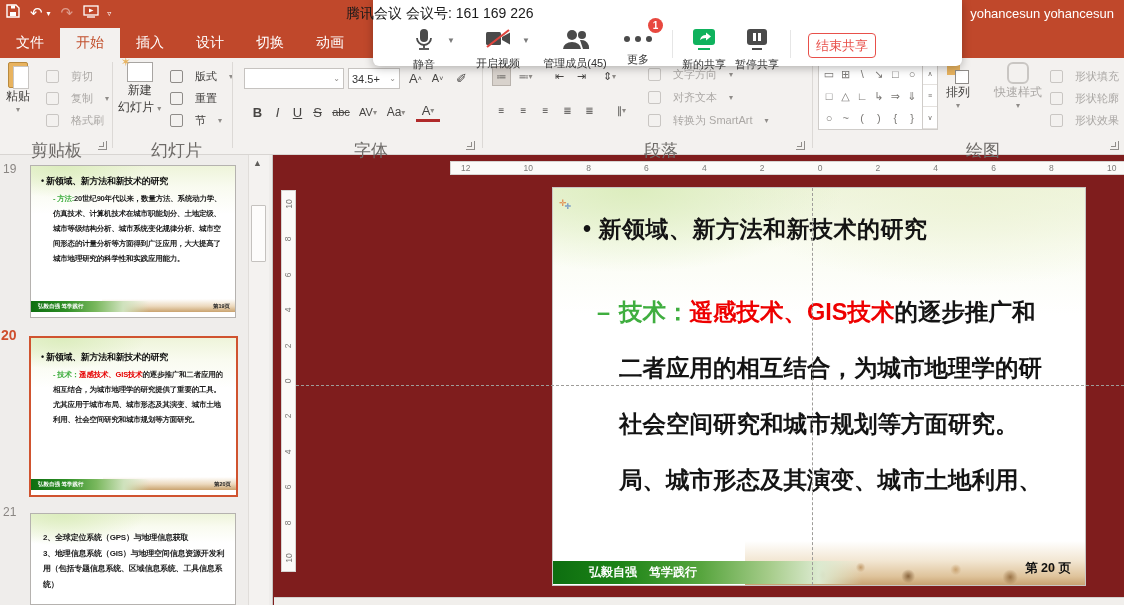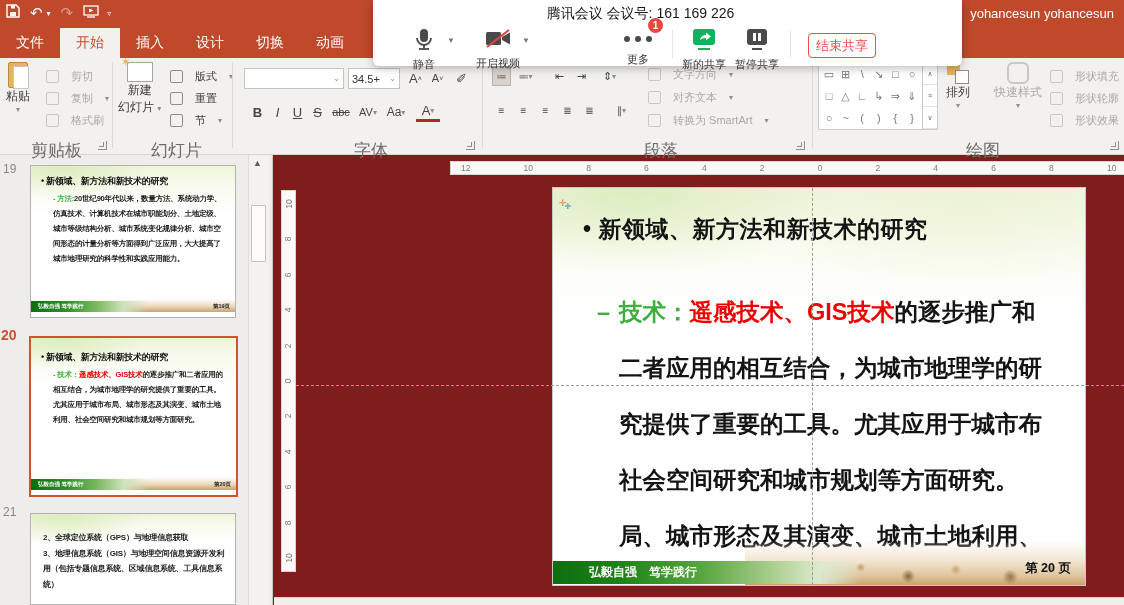--- a/index.html
+++ b/index.html
@@ -106,21 +106,21 @@
      background:linear-gradient(90deg,#0d6e10 0%,#1d8417 22%,#57a53e 48%,#a6cc8a 70%,#dcead0 86%,rgba(230,238,222,0) 100%)}
   .sf-green span{color:#fff;font-size:12px;font-weight:bold;padding-left:36px;white-space:nowrap}
   .sf-page{position:absolute;right:14px;bottom:8px;font-size:12.5px;font-weight:bold;color:#111}
   .v-guide{position:absolute;left:538px;top:33px;height:397px;width:0;border-left:1px dashed #9e9c99}
   .h-guide{position:absolute;left:22px;top:230px;width:828px;height:0;border-top:1px dashed #9e9c99}
   .statusline{position:absolute;left:0;top:442px;width:850px;height:8px;background:#f1efec;border-top:1px solid #d5d2cf}
 
   
   .meeting{position:absolute;left:373px;top:0;width:589px;height:66px;background:#fff;z-index:50;
      border-radius:0 0 6px 6px;box-shadow:0 2px 10px rgba(0,0,0,.28)}
-  .m-title{position:absolute;left:0;top:5px;width:100%;text-align:center;font-size:14px;color:#1a1a1a;transform:translateX(-27px)}
+  .m-title{position:absolute;left:0;top:5px;width:100%;text-align:left;font-size:14px;color:#1a1a1a;transform:translateX(-27px)}
   .m-btn{position:absolute;top:28px;display:flex;flex-direction:column;align-items:center;cursor:pointer}
   .m-btn .lbl{font-size:11px;color:#333;margin-top:2px;white-space:nowrap}
   .m-caret{position:absolute;top:36px;font-size:8px;color:#7a7a7a;cursor:pointer}
   .m-sep{position:absolute;top:30px;height:28px;width:1px;background:#e6e6e6}
   .badge{position:absolute;width:15px;height:15px;border-radius:50%;background:#e8483f;color:#fff;font-size:10px;
      display:flex;align-items:center;justify-content:center;font-weight:bold}
   .end-btn{position:absolute;left:435px;top:33px;width:68px;height:25px;border:1px solid #e8504a;border-radius:4px;
      background:#fff;color:#e8504a;font-size:13px;display:flex;align-items:center;justify-content:center;cursor:pointer}
 </style>
 </head>
@@ -406,21 +406,20 @@
         <span>8</span>
         <span>10</span>
       </div>
 
     <div class="slide">
       <span class="sparkle">✛<i>✛</i></span>
       <div class="slide-title"><span>•</span> <span>新领域、新方法和新技术的研究</span></div>
       <div class="slide-body">
         <span class="dash slide-green">–</span><span class="slide-green">技术：</span><span class="slide-red">遥感技术、GIS技术</span><span>的逐步推广和</span>
         <div>二者应用的相互结合，为城市地理学的研</div>
-        <div>究提供了重要的工具。尤其应用于城市布</div>
         <div>社会空间研究和城市规划等方面研究。</div>
         <div>局、城市形态及其演变、城市土地利用、</div>
       </div>
       <div class="slide-footer">
         <div class="sf-photo"></div>
         <div class="sf-green">
             <span>弘毅自强　笃学践行</span>
           </div>
         <span class="sf-page">第 20 页</span>
       </div>
@@ -449,20 +448,29 @@
   <div class="m-btn" style="left:95px;width:60px">
     <span><svg width="27" height="22">
           <rect x="1" y="4" width="15" height="13" rx="1.5" fill="#4a4a4a"></rect>
           <path d="M17 9 l8-4.5 v12 l-8-4.5 z" fill="#4a4a4a"></path>
           <line x1="2" y1="19" x2="24" y2="2" stroke="#e0453e" stroke-width="2.2"></line>
         </svg></span>
     <span class="lbl">开启视频</span>
   </div>
   <span class="m-caret" style="left:149px">▼</span>
 
+  <div class="m-btn" style="left:160px;width:84px">
+    <span><svg width="30" height="22">
+          <circle cx="12" cy="7" r="5" fill="#4a4a4a"></circle>
+          <path d="M3 21 a9 7 0 0 1 18 0 z" fill="#4a4a4a"></path>
+          <circle cx="22" cy="7" r="4" fill="#4a4a4a"></circle>
+          <path d="M20 12 a8 8 0 0 1 9 9 h-6" fill="#4a4a4a"></path>
+        </svg></span>
+    <span class="lbl">管理成员(45)</span>
+  </div>
 
   <div class="m-btn" style="left:237px;width:56px">
     <span style="height:22px;display:flex;align-items:center">
         <svg width="30" height="8">
           <circle cx="4" cy="4" r="3" fill="#4a4a4a"></circle>
           <circle cx="15" cy="4" r="3" fill="#4a4a4a"></circle>
           <circle cx="26" cy="4" r="3" fill="#4a4a4a"></circle>
         </svg>
       </span>
     <span class="lbl">更多</span>

